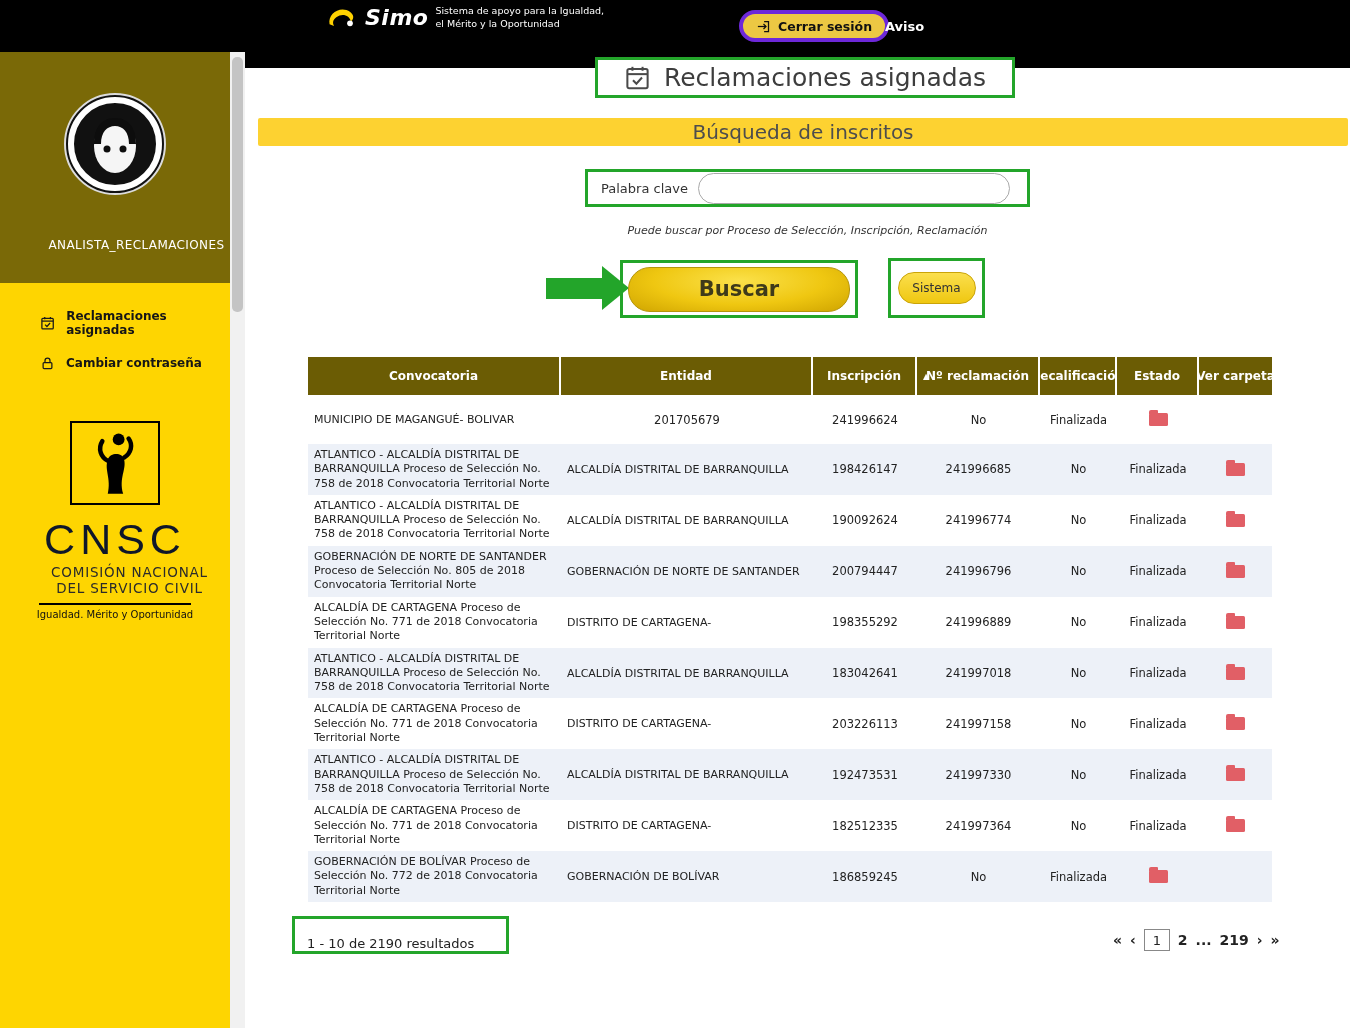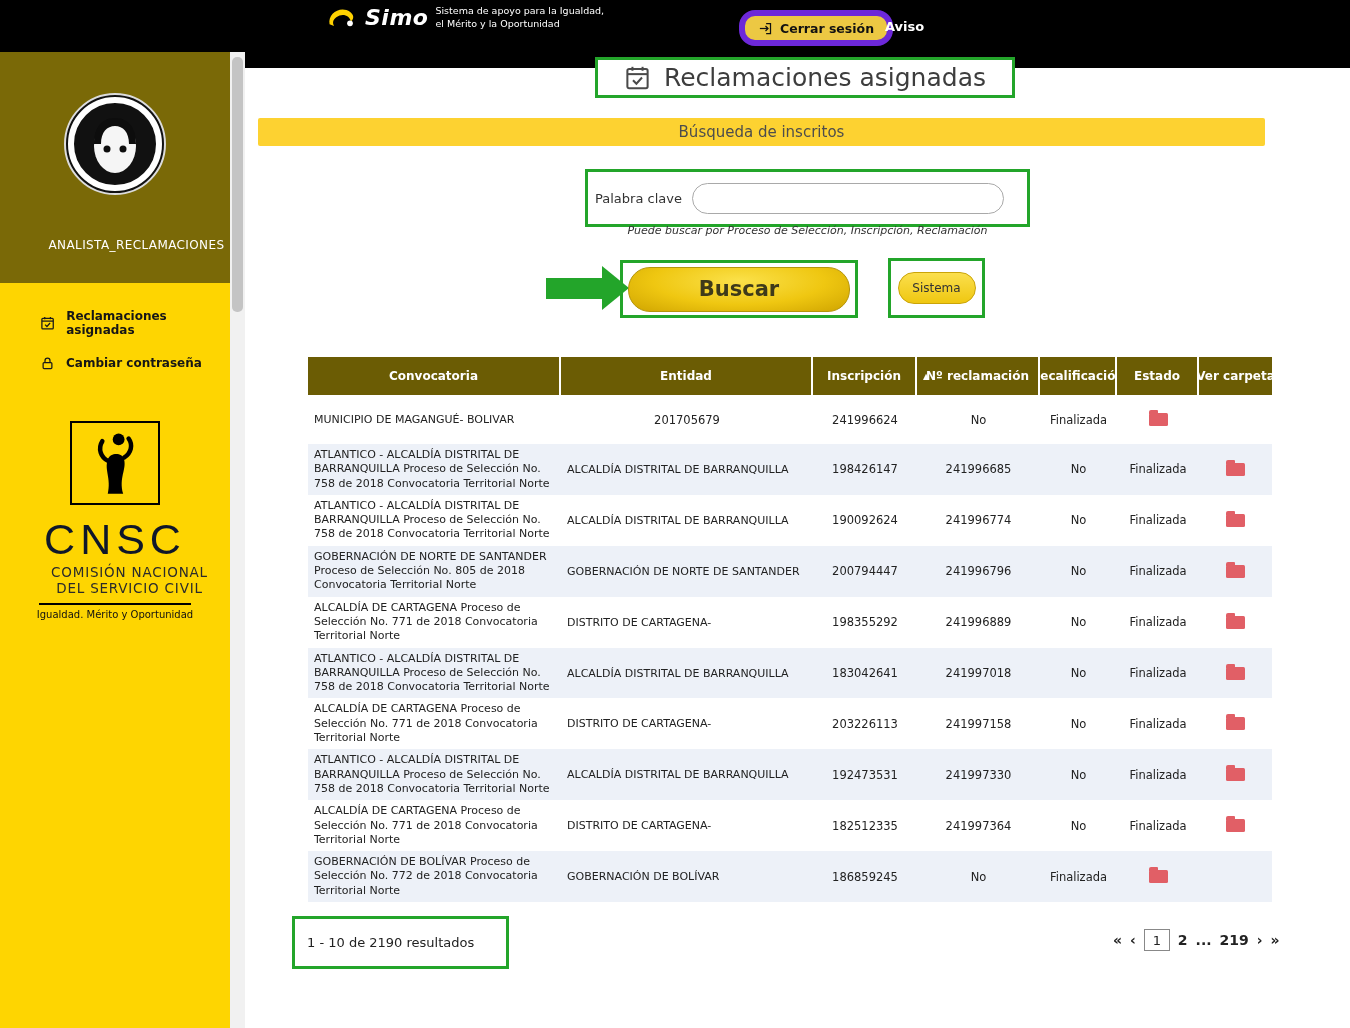--- a/index.html
+++ b/index.html
@@ -5,21 +5,21 @@
   html,body{margin:0;padding:0;background:#fff;}
   #screen{position:relative;width:1350px;height:1028px;overflow:hidden;background:#fff;
           font-family:"DejaVu Sans","Liberation Sans",sans-serif;color:#222;}
 
   
   .topbar{position:absolute;left:0;top:0;width:1350px;height:68px;background:#000;}
   .brand{position:absolute;left:326px;top:5px;display:flex;align-items:center;gap:7px;}
   .brand-name{color:#fff;font-style:italic;font-weight:bold;font-size:22px;letter-spacing:.5px;}
   .brand-tagline{color:#fff;font-size:9.5px;line-height:1.3;}
   .logout-btn{position:absolute;left:739px;top:10px;height:31px;padding:12px 13px;border-radius:16px;
-              background:#ecc843;border:6px solid #6d28d9;display:flex;align-items:center;gap:7px;
+              background:#ecc843;border:4px solid #6d28d9;display:flex;align-items:center;gap:7px;
               font-size:12.5px;font-weight:bold;color:#111;cursor:pointer;font-family:inherit;}
   .aviso{position:absolute;left:885px;top:0;height:52px;display:flex;align-items:center;
          color:#fff;font-size:13px;font-weight:bold;text-decoration:none;cursor:pointer;}
 
   
   .sidebar{position:absolute;left:0;top:52px;width:230px;height:976px;background:#fed501;}
   .sidebar-top{height:231px;background:#7a6907;display:flex;flex-direction:column;align-items:center;}
   .avatar{margin-top:40px;}
   .role{margin-top:42px;color:#fff;font-size:12px;letter-spacing:.4px;margin-left:43px;}
   .menu{padding-top:20px;}
@@ -42,25 +42,25 @@
   .anno{border:3px solid #23a52a;box-sizing:border-box;}
   .arrow{position:absolute;left:546px;top:266px;height:44px;display:flex;align-items:center;}
   .arrow-tail{width:56px;height:21px;background:#23a52a;}
   .arrow-head{width:0;height:0;border-top:22px solid transparent;border-bottom:22px solid transparent;
               border-left:27px solid #23a52a;}
 
   
   .title-anno{position:absolute;left:595px;top:57px;width:420px;height:41px;display:flex;
               align-items:center;justify-content:center;gap:13px;background:#fff;}
   .page-title{font-size:25px;color:#3d3d3d;}
-  .search-bar{position:absolute;left:258px;top:118px;width:1007px;height:28px;background:#fdd231;
+  .search-bar{position:absolute;left:258px;top:118px;width:1090px;height:28px;background:#fdd231;
               border-radius:2px;display:flex;align-items:center;justify-content:center;
-              font-size:15px;color:#4d4d4d;}
-  .keyword-anno{position:absolute;left:585px;top:169px;width:445px;height:58px;display:flex;
-                align-items:center;padding-left:7px;gap:10px;}
+              font-size:20px;color:#4d4d4d;}
+  .keyword-anno{position:absolute;left:585px;top:169px;width:445px;height:38px;display:flex;
+                align-items:center;padding-left:13px;gap:10px;}
   .keyword-label{font-size:13px;color:#333;}
   .keyword-input{width:312px;height:31px;border:1px solid #a9a9a9;border-radius:16px;outline:none;
                  padding:0 12px;font-size:13px;font-family:inherit;box-sizing:border-box;}
   .hint{position:absolute;left:585px;top:224px;width:445px;text-align:center;font-size:11px;
         font-style:italic;color:#333;}
   .buscar-anno{position:absolute;left:620px;top:260px;width:238px;height:58px;display:flex;
                align-items:center;justify-content:center;}
   .buscar-btn{width:222px;height:45px;border-radius:22px;border:1px solid #b5950a;cursor:pointer;
               background:radial-gradient(ellipse at 50% 30%,#fbe14a 0%,#efc711 55%,#cfa400 100%);
               font-size:21px;font-weight:600;color:#3e3a1a;font-family:inherit;text-align:center;}
@@ -81,22 +81,22 @@
   .tr:nth-child(even){background:#edf1f8;}
   .td{font-size:11px;color:#222;padding:4px 6px;display:flex;align-items:center;box-sizing:border-box;}
   .td-conv{line-height:1.3;}
   .td-c{justify-content:center;font-size:11.5px;}
   .folder{width:19px;height:13px;background:#e15f66;border-radius:1.5px;position:relative;
           display:inline-block;cursor:pointer;}
   .folder::before{content:"";position:absolute;top:-3px;left:0;width:9px;height:4px;
                   background:#e15f66;border-radius:2px 1px 0 0;}
 
   
-  .results-anno{position:absolute;left:292px;top:916px;width:217px;height:53px;display:flex;
-                align-items:center;padding-left:12px;font-size:13px;color:#222;}
+  .results-anno{position:absolute;left:292px;top:916px;width:217px;height:38px;display:flex;
+                align-items:flex-end;padding-left:12px;font-size:13px;color:#222;}
   .pagination{position:absolute;left:1113px;top:928px;height:24px;display:flex;align-items:center;
               gap:8px;font-size:14px;font-weight:bold;color:#222;}
   .pg{cursor:pointer;}
   .pg-current{width:24px;height:20px;border:1px solid #888;background:#fff;display:flex;
               align-items:center;justify-content:center;font-weight:normal;font-size:13px;}
 </style>
 </head>
 <body>
 
 <div id="screen">

